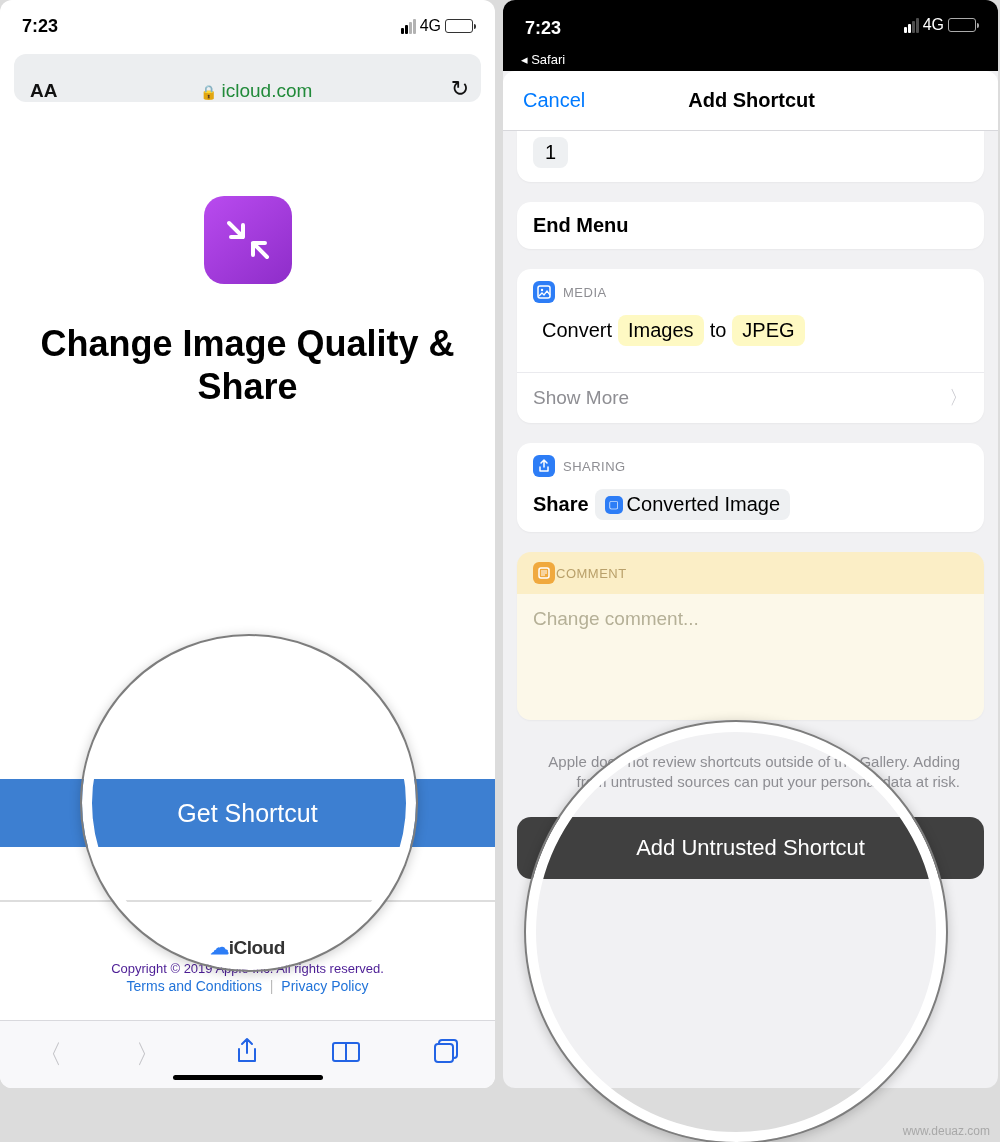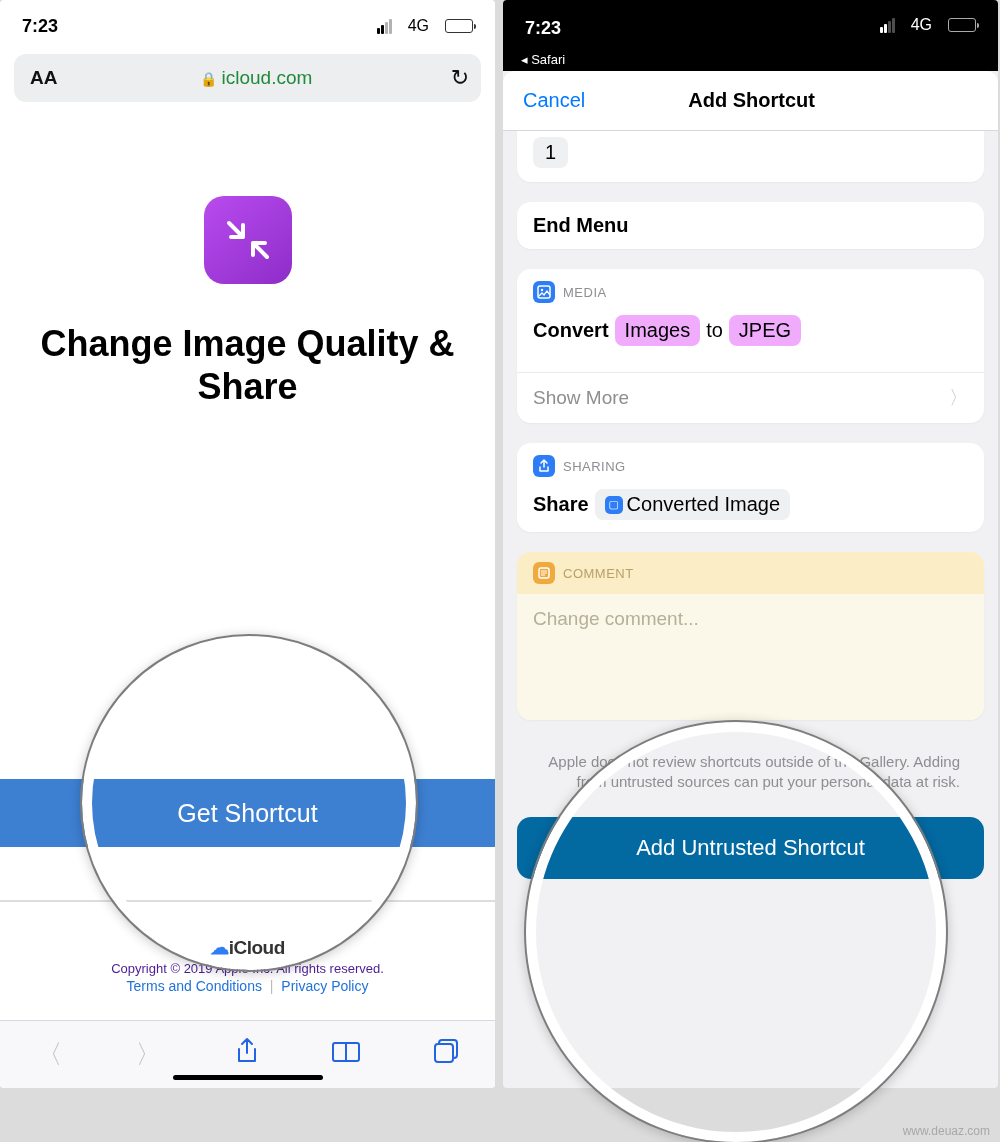--- a/index.html
+++ b/index.html
@@ -10,38 +10,38 @@
     height: 1142px;
     display: flex;
     position: relative;
   }
   .phone {
     width: 495px;
     height: 1088px;
     background: #fff;
     position: relative;
     overflow: hidden;
-    border-radius: 4px;
+    border-radius: 12px;
   }
   .phone-left { margin-right: 8px; }
   .phone-right { background: #f1f1f3; }
 
   
   .status-bar {
     height: 44px;
     display: flex;
     align-items: center;
     justify-content: space-between;
     padding: 8px 22px 0 22px;
     font-size: 18px;
     font-weight: 600;
   }
   .status-bar.dark { background: #000; color: #fff; height: 52px; padding-top: 4px; }
   .status-bar.dark .sb-right { margin-bottom: 6px; }
-  .sb-right { display: flex; align-items: center; gap: 16px; }
+  .sb-right { display: flex; align-items: center; gap: 4px; }
   .signal { display: flex; align-items: flex-end; gap: 1px; }
   .signal .bar { width: 3px; background: #000; border-radius: 1px; }
   .signal .b1 { height: 6px; } .signal .b2 { height: 9px; }
   .signal .b3 { height: 12px; opacity: .3; } .signal .b4 { height: 15px; opacity: .3; }
   .dark .signal .bar { background: #fff; }
   .netlabel { font-size: 16px; font-weight: 500; }
   .battery {
     width: 28px; height: 14px; border: 1.5px solid #333; border-radius: 3px; position: relative;
   }
   .battery::after {
@@ -54,21 +54,21 @@
   .dark .battery .fill { background: #fff; }
   .back-safari { font-size: 13px; color: #fff; padding: 0 12px 4px 18px; background: #000; }
 
   
   .address-bar {
     margin: 10px 14px 0 14px;
     background: #eceef0;
     border-radius: 12px;
     height: 48px;
     display: flex;
-    align-items: center;
+    align-items: flex-end;
     font-size: 19px;
   }
   .aa { font-variant: small-caps; font-weight: 600; padding: 0 16px; color: #111; }
   .url-center { flex: 1; text-align: center; color: #218a3a; font-size: 19px; }
   .lock-icon::before { content: "🔒"; font-size: 14px; margin-right: 4px; }
   .reload { width: 42px; text-align: center; color: #111; font-size: 22px; }
 
   .left-content {
     display: flex; flex-direction: column; align-items: center;
     padding-top: 94px;
@@ -149,49 +149,49 @@
   .mini-icon {
     width: 22px; height: 22px; border-radius: 6px;
     display: flex; align-items: center; justify-content: center;
     font-size: 13px; color: #fff;
   }
   .mi-media { background: #2d7df6; }
   .mi-sharing { background: #2d7df6; }
   .mi-comment { background: #f0a93e; }
 
   .action-row { display: flex; flex-wrap: wrap; align-items: center; gap: 6px; font-size: 20px; }
-  .token { background: #f0abfc; border-radius: 8px; padding: 4px 10px; }
+  .token { background: #fef9c3; border-radius: 8px; padding: 4px 10px; }
   .token-share { background: #eef0f2; border-radius: 8px; padding: 4px 10px; display: inline-flex; align-items: center; gap: 4px; }
 
   .show-more {
     border-top: 1px solid #eaeaee; margin: 26px -16px -12px -16px;
     padding: 12px 16px; color: #8e8e93; font-size: 19px;
     display: flex; justify-content: space-between; align-items: center;
   }
 
   .comment-card {
     border-radius: 14px; overflow: hidden; margin-bottom: 22px;
     box-shadow: 0 1px 2px rgba(0,0,0,.04);
   }
   .comment-head {
     background: #fbeec6; padding: 10px 16px;
-    display: flex; align-items: center; gap: 8px;
+    display: flex; align-items: center; gap: 1px;
   }
   .comment-body {
     background: #fcf8e9; padding: 14px 16px 90px 16px;
     color: #b5b097; font-size: 19px;
   }
 
   .warning-text {
     color: #8e8e93; font-size: 15px; text-align: right;
     padding: 10px 24px 10px 24px; line-height: 1.35;
   }
 
   .add-untrusted {
-    background: #0369a1; color: #fff; margin: 14px 14px 0 14px;
+    background: #404040; color: #fff; margin: 14px 14px 0 14px;
     border-radius: 14px; height: 62px; font-size: 22px; font-weight: 500;
     display: flex; align-items: center; justify-content: center;
   }
   .dont-add {
     color: #007aff; font-size: 23px; text-align: center;
     padding: 32px 0 30px 0; font-weight: 400;
   }
 
   .magnifier {
     position: absolute; border-radius: 50%;
@@ -320,21 +320,21 @@
         <span class="mini-icon mi-media">
           <svg width="14" height="14" viewBox="0 0 14 14">
               <rect x="1" y="1" width="12" height="12" rx="2" fill="none" stroke="#fff" stroke-width="1.5"></rect>
               <circle cx="5" cy="5" r="1.2" fill="#fff"></circle>
               <path d="M2 11l3-3 2 2 3-4 3 4" stroke="#fff" stroke-width="1.3" fill="none"></path>
             </svg>
         </span>
         <span class="card-category">MEDIA</span>
       </div>
       <div class="action-row">
-        <span style="font-weight:700;">Convert</span>
+        <span style="font-weight:400;margin-left:9px;">Convert</span>
         <span class="token">Images</span>
         <span>to</span>
         <span class="token">JPEG</span>
       </div>
       <div class="show-more">
         <span>Show More</span>
         <span style="color:#c6c6cc;">〉</span>
       </div>
     </div>
 

